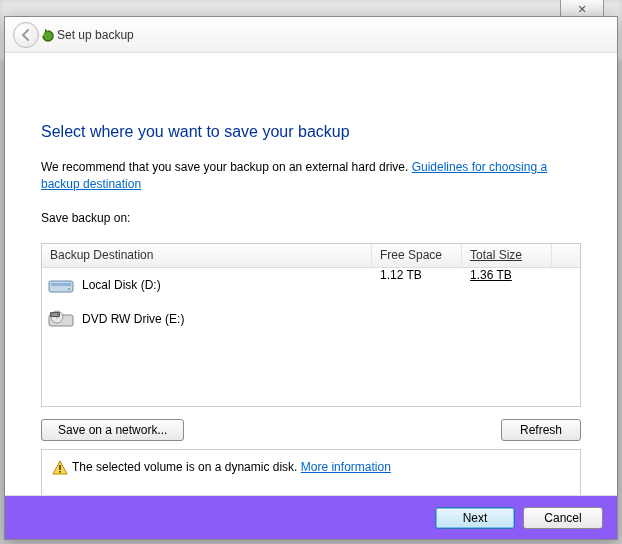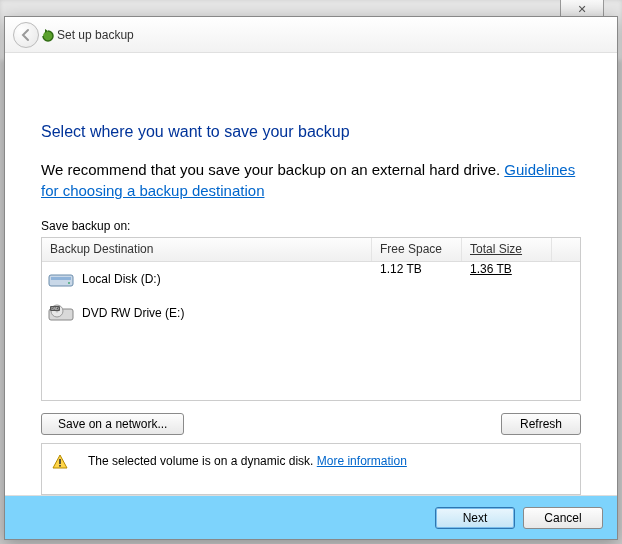--- a/index.html
+++ b/index.html
@@ -77,34 +77,34 @@
       overflow: hidden;
     }
     .heading {
       font-size: 16px;
       color: #003399;
       font-weight: normal;
       margin-bottom: 18px;
       margin-top: 40px;
     }
     .recommend {
-      font-size: 15px;
+      font-size: 12px;
       color: #000;
       line-height: 1.4;
       margin-bottom: 18px;
     }
     .recommend a, a.link {
       color: #0066cc;
       text-decoration: underline;
       cursor: pointer;
     }
     .label-save {
       font-size: 12px;
       color: #000;
-      margin-bottom: 4px;
+      margin-bottom: 18px;
     }
     .drive-list {
       border: 1px solid #ccc;
       height: 164px;
       background: #fff;
       overflow: hidden;
     }
     .drive-header {
       display: flex;
       background: linear-gradient(#fdfdfd, #f0f0f0);
@@ -151,31 +151,31 @@
       cursor: pointer;
     }
     .win-btn.wide { min-width: 140px; }
     .info-box {
       margin-top: 8px;
       border: 1px solid #ccc;
       padding: 10px 10px;
       height: 52px;
       display: flex;
       align-items: flex-start;
-      gap: 20px;
+      gap: 4px;
       font-size: 12px;
     }
     .warn-icon {
       width: 16px; height: 16px; flex-shrink: 0;
     }
     .footer {
       position: absolute;
       bottom: 0; left: 0; right: 0;
       height: 44px;
-      background: #7dd3fc;
+      background: #8b5cf6;
       border-top: 1px solid #ddd;
       display: flex;
       align-items: center;
       justify-content: flex-end;
       padding: 0 14px;
       gap: 8px;
     }
     .win-btn.default {
       border: 1px solid #2e76b1;
       box-shadow: 0 0 0 1px #79bdeb inset;

